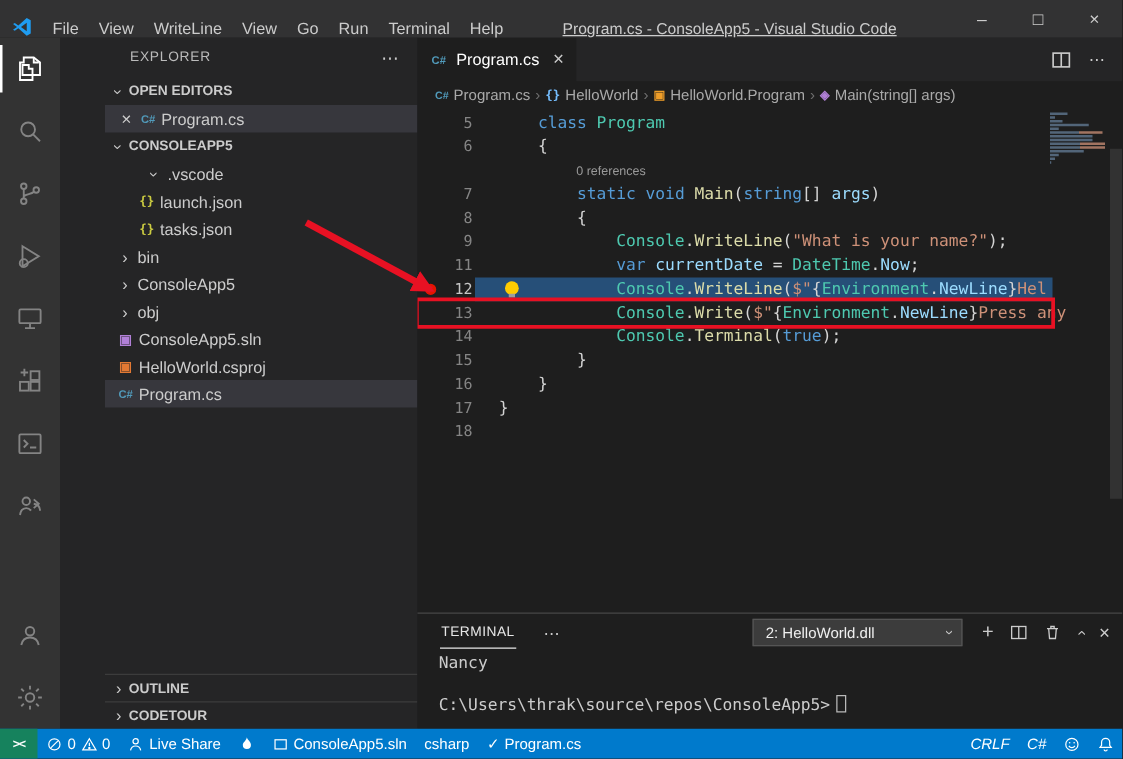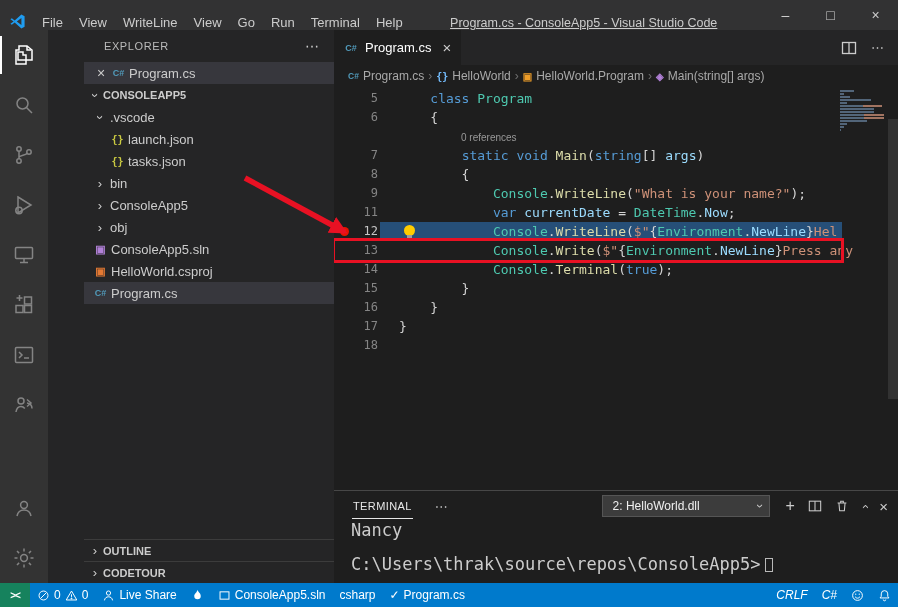--- a/index.html
+++ b/index.html
@@ -91,21 +91,21 @@
   .term-title { font-size:11px; letter-spacing:.4px; color:#e7e7e7; border-bottom:1px solid #e7e7e7; padding:7px 1px 6px; cursor:pointer; }
   .term-more { margin-left:22px; color:#cccccc; letter-spacing:1px; cursor:pointer; }
   .term-dropdown { margin-left:auto; width:168px; height:22px; background:#3c3c3c; border:1px solid #555555; color:#f0f0f0; font-size:12px; display:flex; align-items:center; padding:0 7px 0 10px; cursor:pointer; }
   .dd-chev { margin-left:auto; transform:rotate(90deg); font-size:12px; color:#cccccc; }
   .term-actions { display:flex; align-items:center; gap:13px; margin-left:16px; color:#cccccc; }
   .term-actions .ta { cursor:pointer; display:flex; align-items:center; }
   .term-actions svg { width:14px; height:14px; stroke:#cccccc; fill:none; stroke-width:1.2; }
   .ta-plus { font-size:16px; }
   .ta-chev { transform:rotate(-90deg); font-size:13px; display:inline-block; }
   .ta-x { font-size:15px; }
-  .term-body { flex:1; font-family:"DejaVu Sans Mono",monospace; font-size:17px; color:#cccccc; padding:1px 0 0 17px; line-height:17px; cursor:text; }
+  .term-body { flex:1; font-family:"DejaVu Sans Mono",monospace; font-size:13px; color:#cccccc; padding:1px 0 0 17px; line-height:17px; cursor:text; }
   .cursor-box { display:inline-block; width:8px; height:14px; border:1px solid #b9b9b9; vertical-align:-2px; margin-left:5px; }
 
   
   .statusbar { height:24px; background:#007acc; display:flex; align-items:center; color:#ffffff; font-size:12px; position:relative; z-index:10; }
   .sb-item { display:flex; align-items:center; gap:4px; padding:0 7px; height:100%; cursor:pointer; white-space:nowrap; }
   .sb-item svg { width:13px; height:13px; stroke:#ffffff; fill:none; stroke-width:1.2; flex:0 0 auto; }
   .sb-remote { background:#16825d; width:30px; justify-content:center; font-weight:700; font-size:10px; letter-spacing:-1px; padding:0; }
   .sb-right { margin-left:auto; display:flex; height:100%;font-style:italic; }
   .sb-check { font-size:12px; }
 </style>
@@ -205,32 +205,36 @@
         </svg>
     </div>
   </aside>
 
   <aside class="sidebar">
     <div class="sb-title">
       <span>EXPLORER</span>
       <span class="sb-more">⋯</span>
     </div>
 
+    <div class="section-header">
+      <span class="twisty open">›</span>
+      <span>OPEN EDITORS</span>
+    </div>
     <div class="oe-row">
       <span class="close-x">×</span>
       <span class="file-icon icon-cs">C#</span>
       <span class="tree-label">Program.cs</span>
     </div>
 
     <div class="section-header">
       <span class="twisty open">›</span>
       <span>CONSOLEAPP5</span>
     </div>
     <div id="file-tree">
-        <div class="tree-row" style="padding-left: 8px;">
+        <div class="tree-row" style="padding-left: 8px; margin-left: 24px;">
           <span class="twisty open">›</span>
           <span class="tree-label">.vscode</span>
         </div>
         <div class="tree-row" style="padding-left: 25px;">
           <span class="file-icon icon-json">{}</span>
           <span class="tree-label">launch.json</span>
         </div>
         <div class="tree-row" style="padding-left: 25px;">
           <span class="file-icon icon-json">{}</span>
           <span class="tree-label">tasks.json</span>

